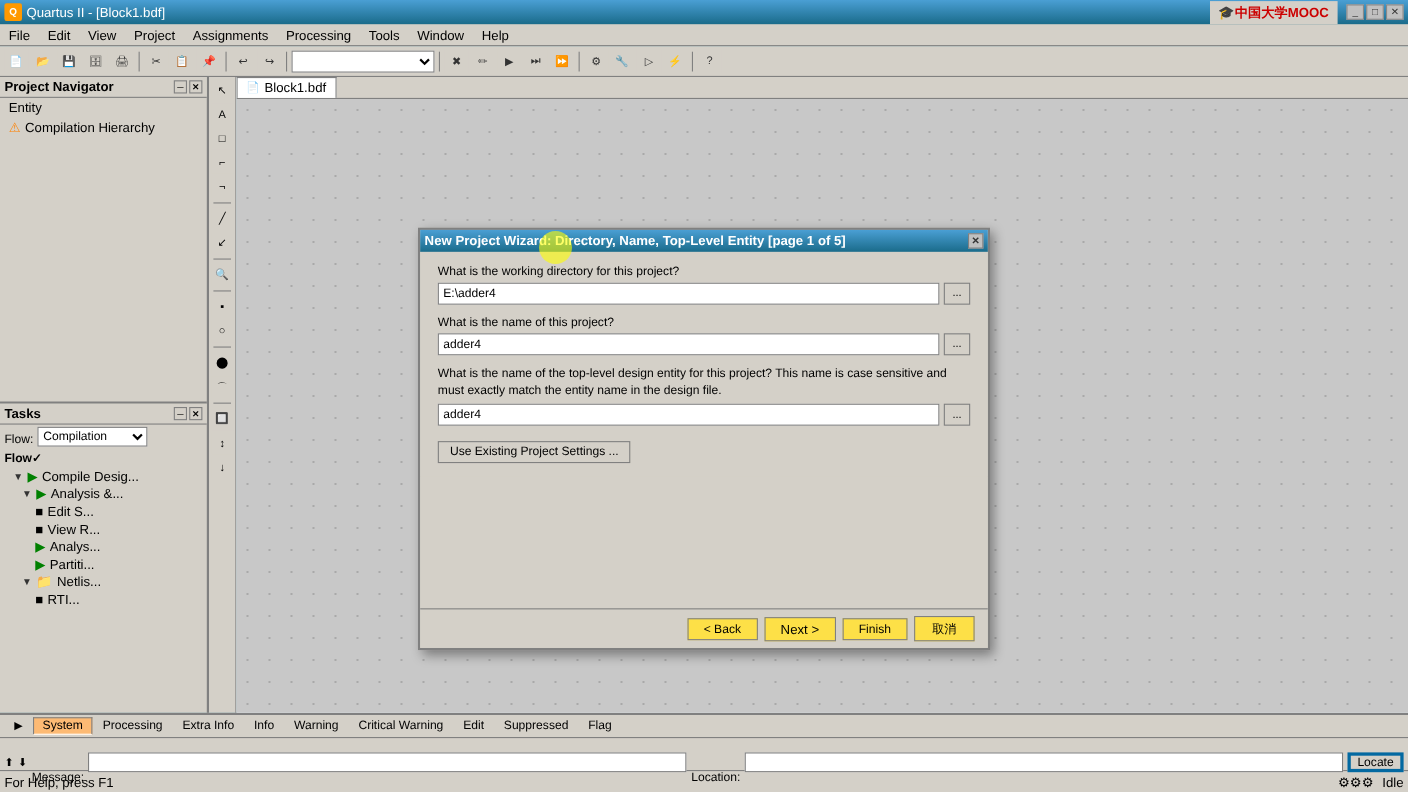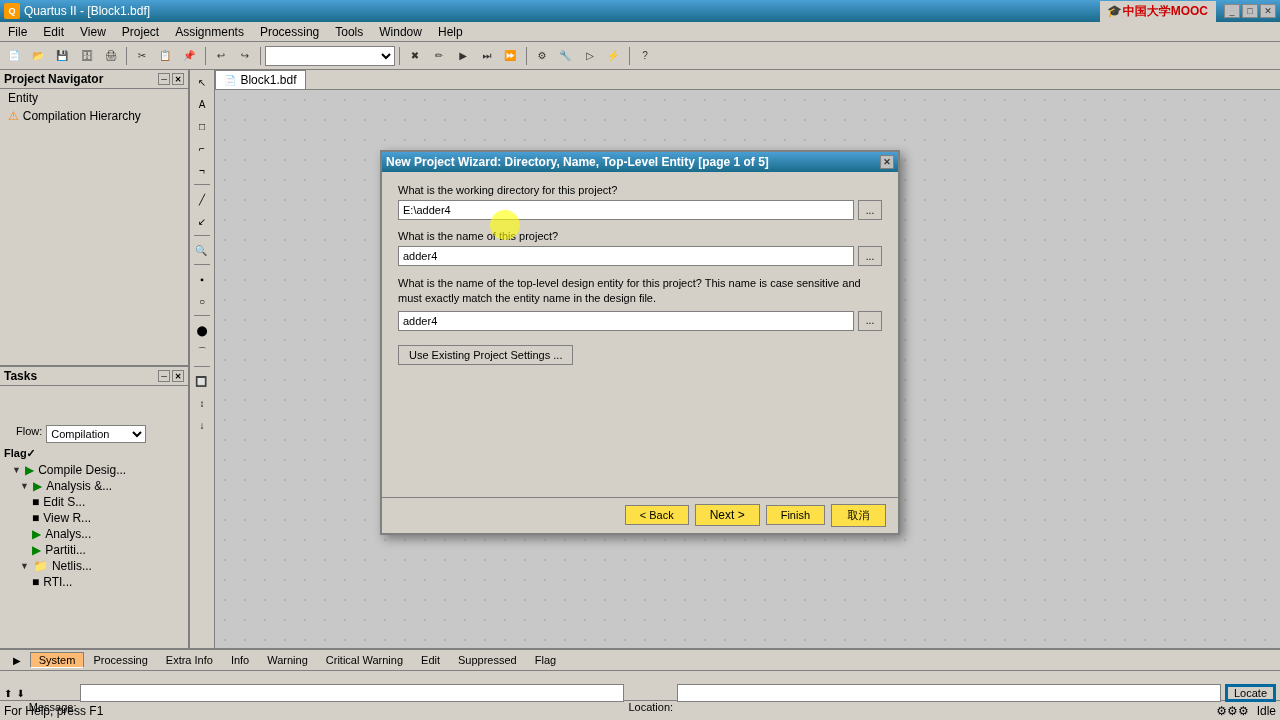--- a/index.html
+++ b/index.html
@@ -117,23 +117,22 @@
       background: #d4d0c8;
       border: 1px solid #808080;
       border-bottom: none;
       padding: 2px 8px;
       font-size: 11px;
       display: flex; align-items: center; gap: 4px;
       cursor: pointer;
     }
     .editor-tab.active { background: white; }
     .flow-row {
-      display: flex; align-items: flex-start; gap: 4px;
-      padding: 2px 16px;
-      margin-top: 37px;
+      display: flex; align-items: flex-end; gap: 4px;
+      padding: 2px 4px;
     }
     .flow-label { font-size: 11px; }
     .flow-select { height: 18px; font-size: 11px; background: white; border: 1px solid #808080; width: 100px; }
     .task-tree-item {
       padding: 1px 4px 1px 12px;
       font-size: 11px;
       display: flex; align-items: center; gap: 4px;
       cursor: pointer;
     }
     .task-expand { font-size: 9px; color: #333; }
@@ -177,21 +176,21 @@
       padding: 0 4px;
       font-size: 11px;
     }
 
     
     .dialog-overlay {
       position: absolute;
       top: 0; left: 0; right: 0; bottom: 0;
       background: transparent;
       display: flex;
-      align-items: flex-start;
+      align-items: center;
       justify-content: center;
       padding-top: 80px;
       z-index: 100;
     }
     .dialog {
       background: #d4d0c8;
       border: 2px solid #808080;
       width: 520px;
       box-shadow: 4px 4px 10px rgba(0,0,0,0.4);
     }
@@ -381,21 +380,21 @@
           <div class="panel-close-btn">─</div>
           <div class="panel-close-btn">✕</div>
         </div>
       </div>
       <div class="flow-row">
         <span class="flow-label">Flow:</span>
         <select class="flow-select">
           <option>Compilation</option>
         </select>
       </div>
-      <div style="font-size:11px; padding: 2px 4px; font-weight: bold;">Flag✓</div>
+      <div style="font-size:11px; padding: 2px 4px; font-weight: bold;">Flow✓</div>
       <div class="task-tree-item">
         <span class="task-expand">▼</span>
         <span style="color:green;">▶</span>
         <span>Compile Desig...</span>
       </div>
       <div class="task-tree-item" style="padding-left:20px;">
         <span class="task-expand">▼</span>
         <span style="color:green;">▶</span>
         <span>Analysis &amp;...</span>
       </div>

